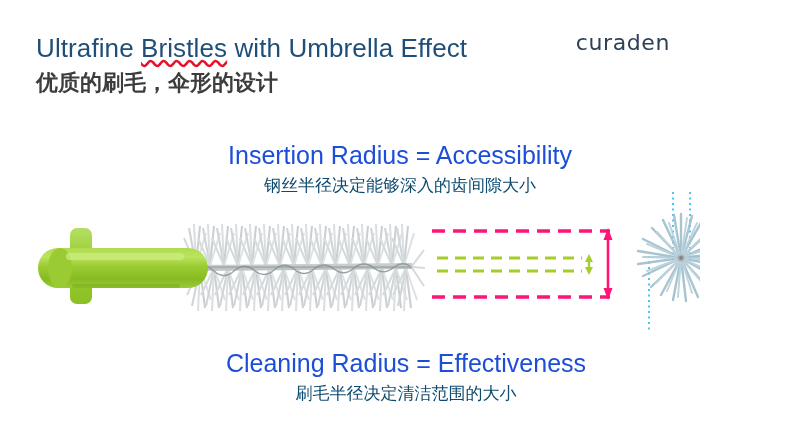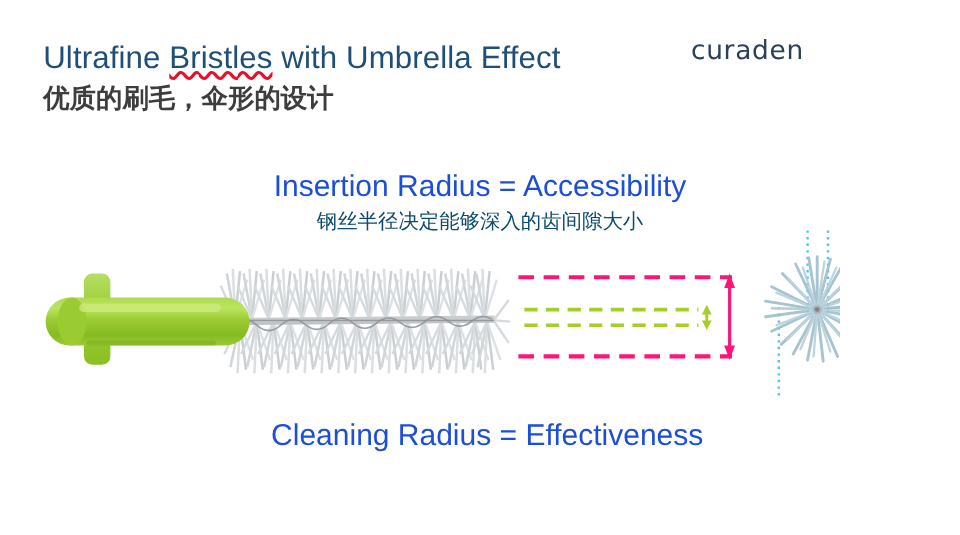--- a/index.html
+++ b/index.html
@@ -105,20 +105,21 @@
 
   <div class="brand-logo">curaden</div>
 
   <div class="callout" id="callout-top">
     <div class="callout-en">Insertion Radius = Accessibility</div>
     <div class="callout-cn">钢丝半径决定能够深入的齿间隙大小</div>
   </div>
 
   <div class="callout" id="callout-bottom">
     <div class="callout-en">Cleaning Radius = Effectiveness</div>
+    <div class="callout-cn">刷毛半径决定清洁范围的大小</div>
   </div>
 
   <svg class="graphic" viewBox="0 0 800 446" xmlns="http://www.w3.org/2000/svg">
     <defs>
       <linearGradient id="handleGrad" x1="0" y1="0" x2="0" y2="1">
         <stop offset="0%" stop-color="#AFDB4E"></stop>
         <stop offset="22%" stop-color="#BBE45F"></stop>
         <stop offset="45%" stop-color="#9CCC34"></stop>
         <stop offset="78%" stop-color="#86BB22"></stop>
         <stop offset="100%" stop-color="#9CC93A"></stop>

